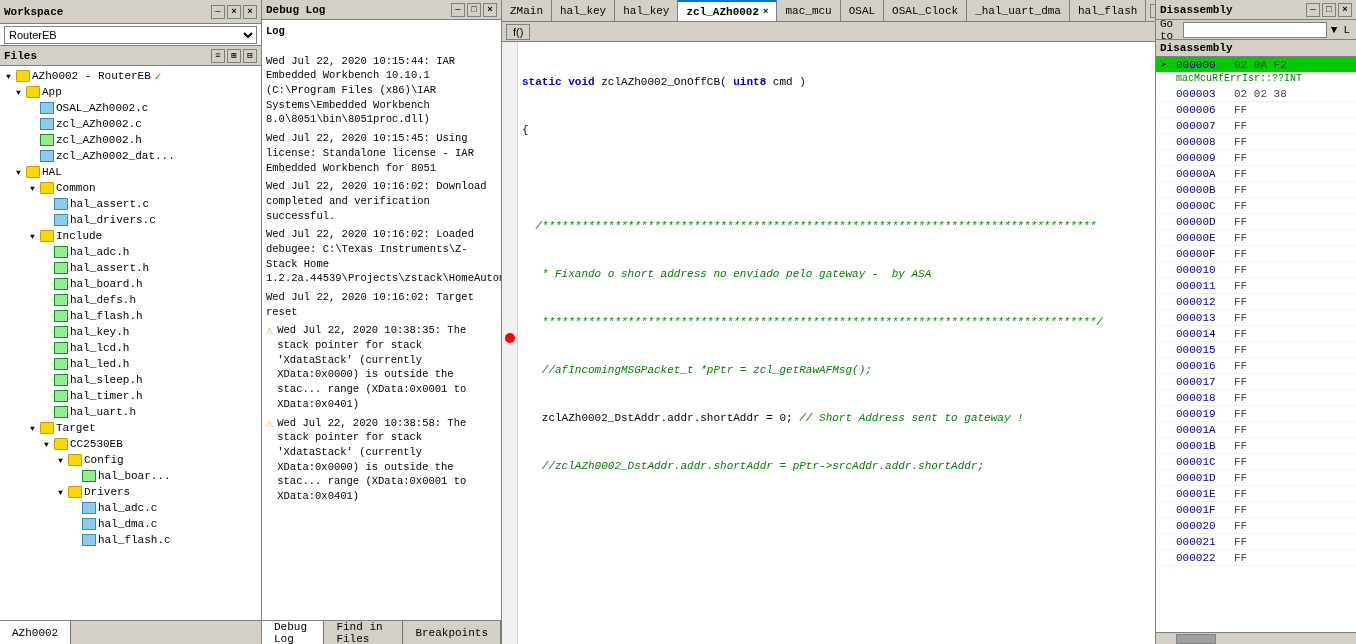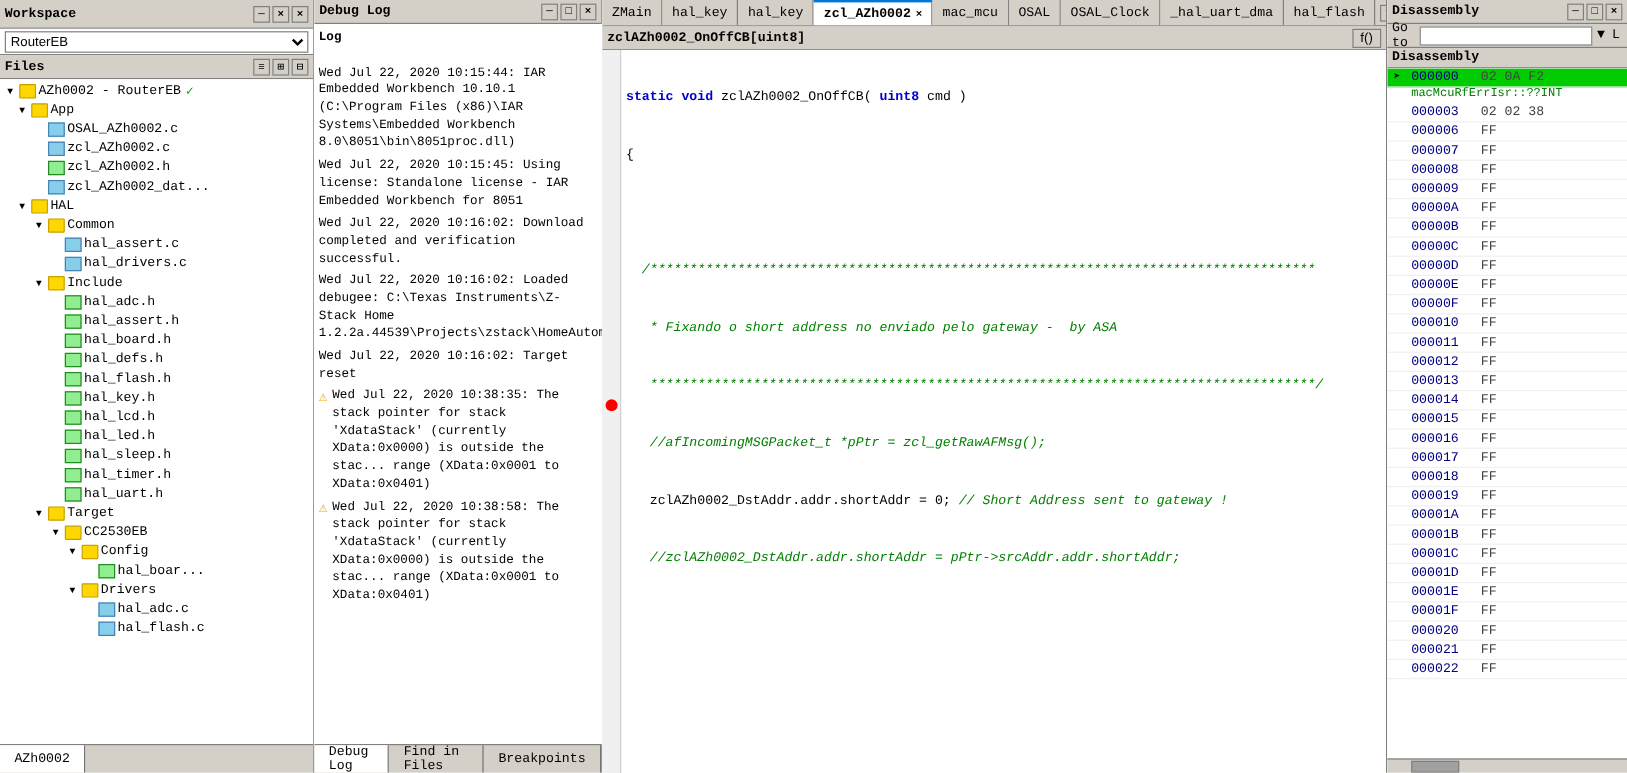--- a/index.html
+++ b/index.html
@@ -603,20 +603,26 @@
         <span class="tree-indent" style="width:56px"></span>
         <span class="tree-arrow">▼</span>
         <span class="tree-icon folder-icon"></span>
         <span>Drivers</span>
       </div>
       <div class="tree-item">
         <span class="tree-indent" style="width:70px"></span>
         <span class="tree-arrow"> </span>
         <span class="tree-icon file-icon-c"></span>
         <span>hal_adc.c</span>
+      </div>
+      <div class="tree-item">
+        <span class="tree-indent" style="width:70px"></span>
+        <span class="tree-arrow"> </span>
+        <span class="tree-icon file-icon-c"></span>
+        <span>hal_dma.c</span>
       </div>
       <div class="tree-item">
         <span class="tree-indent" style="width:70px"></span>
         <span class="tree-arrow"> </span>
         <span class="tree-icon file-icon-c"></span>
         <span>hal_flash.c</span>
       </div>
     </div>
 
     <div class="bottom-bar">
@@ -673,21 +679,20 @@
       <div class="tab">mac_mcu</div>
       <div class="tab">OSAL</div>
       <div class="tab">OSAL_Clock</div>
       <div class="tab">_hal_uart_dma</div>
       <div class="tab">hal_flash</div>
       <div style="margin-left:auto; display:flex; align-items:center; padding:0 4px;">
         <div class="panel-header-btn">▼</div>
       </div>
     </div>
     <div class="editor-toolbar">
-      <span class="func-label">zclAZh0002_OnOffCB[uint8]</span>
       <button class="func-btn">f()</button>
     </div>
     <div class="code-editor">
       <div class="code-content">
 
         <div class="line-markers">
 
           <div style="height:16px;"></div>
           <div style="height:16px;"></div>
           <div style="height:16px;"></div>

